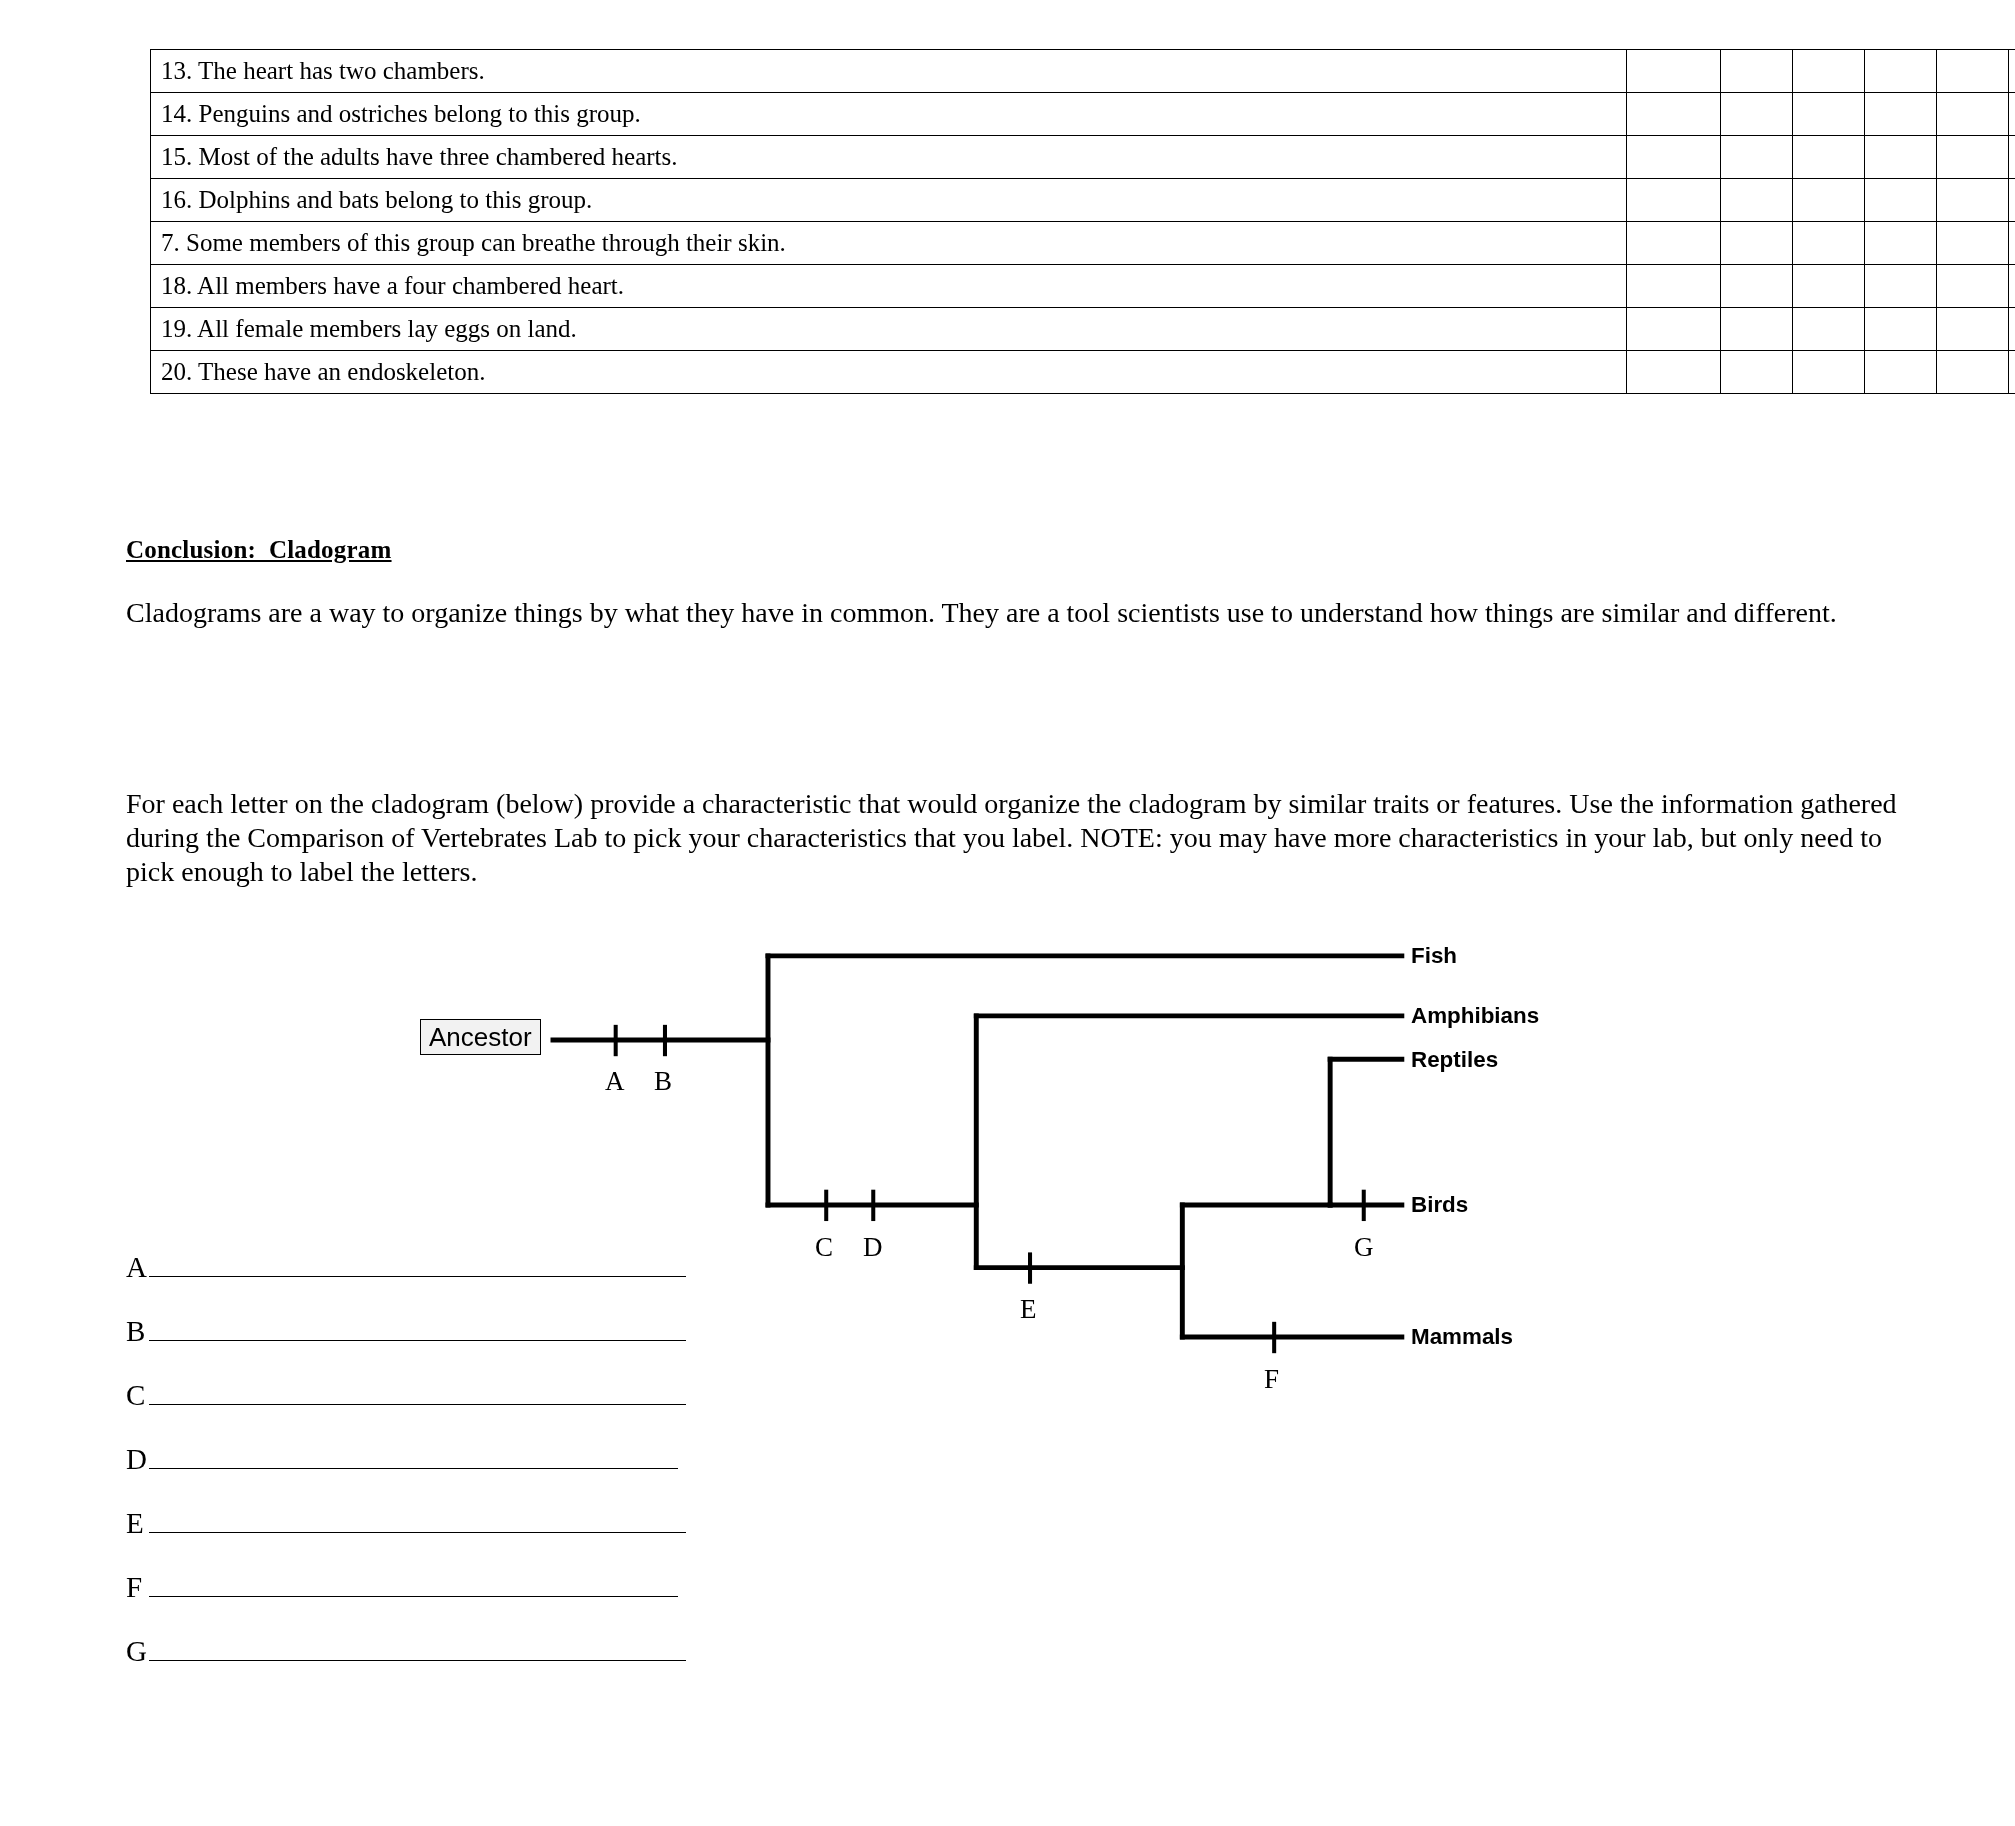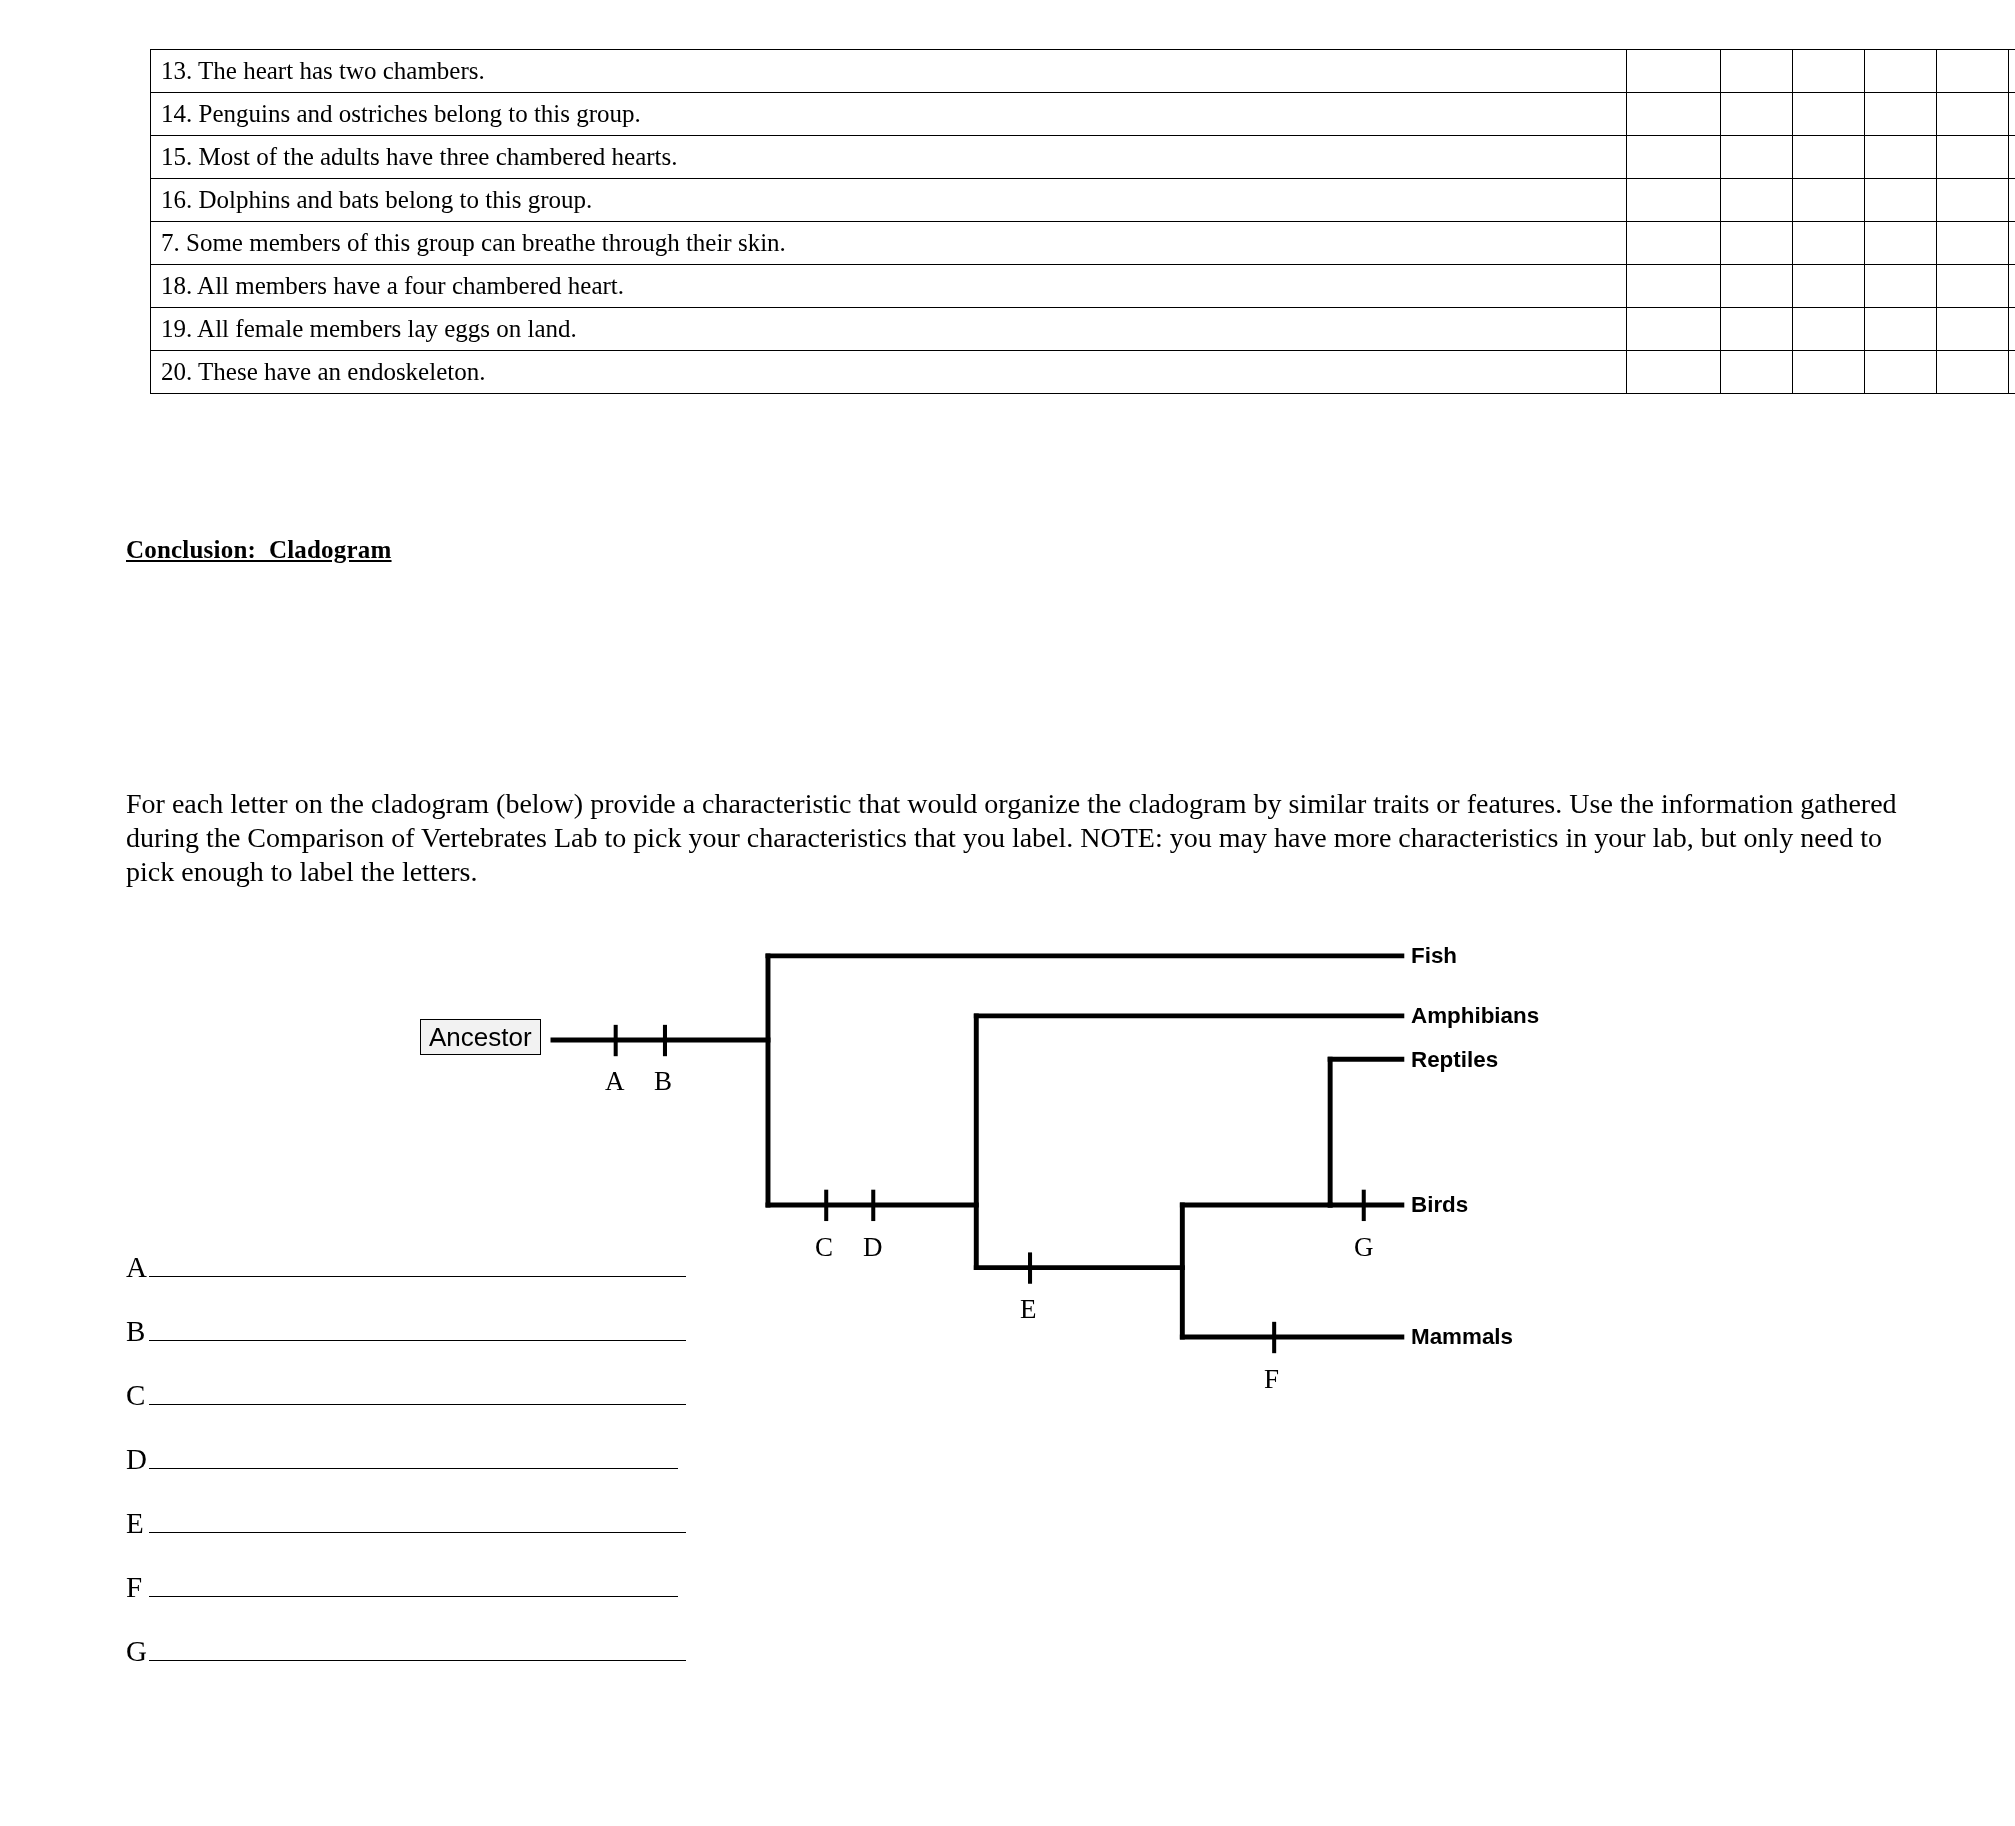--- a/index.html
+++ b/index.html
@@ -231,20 +231,21 @@
           <td class="mark"></td>
           <td class="mark"></td>
           <td class="mark"></td>
         </tr>
       </tbody>
     </table>
   </div>
 
   <div class="conclusion-heading">Conclusion:  Cladogram</div>
 
+  <div class="para" id="para1">Cladograms are a way to organize things by what they have in common. They are a tool scientists use to understand how things are similar and different.</div>
   <div class="para" id="para2">For each letter on the cladogram (below) provide a characteristic that would organize the cladogram by similar traits or features. Use the information gathered during the Comparison of Vertebrates Lab to pick your characteristics that you label. NOTE: you may have more characteristics in your lab, but only need to pick enough to label the letters.</div>
 
   <div class="clado">
     <svg width="1523" height="502" viewBox="0 0 3400 1120">
       <g stroke="#000000" stroke-width="11" fill="none" stroke-linecap="square">
 
         <line x1="375" y1="232" x2="855" y2="232"></line>
 
         <line x1="855" y1="44" x2="855" y2="600"></line>
 

